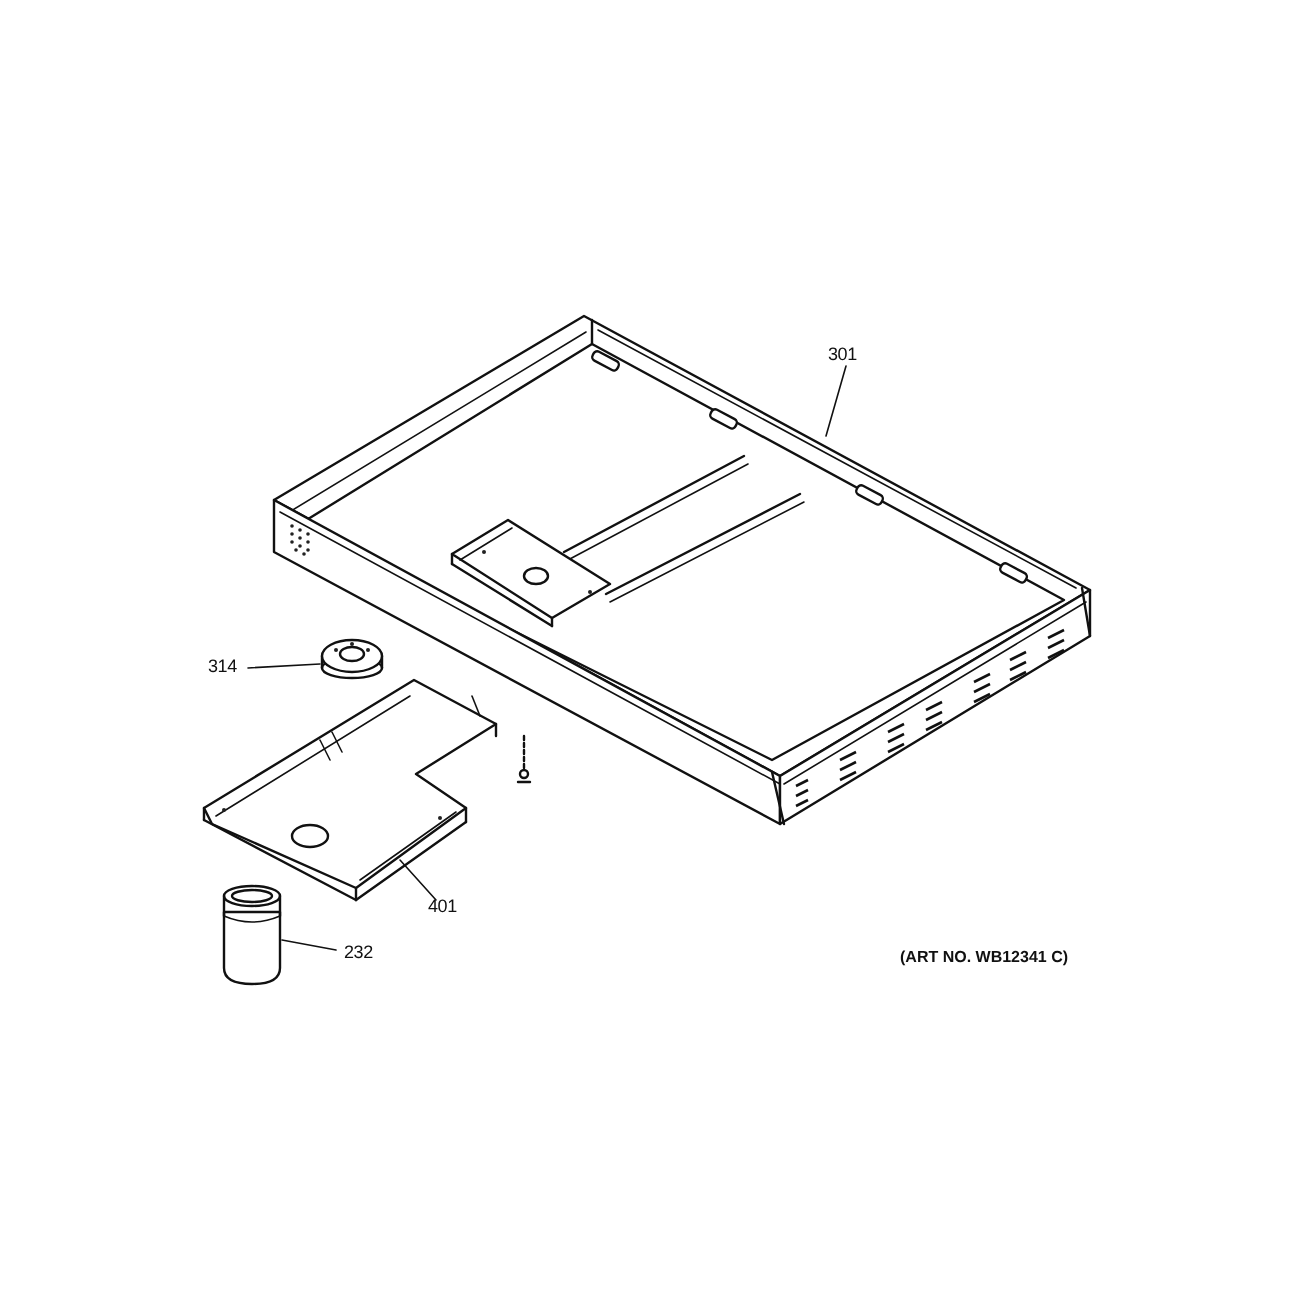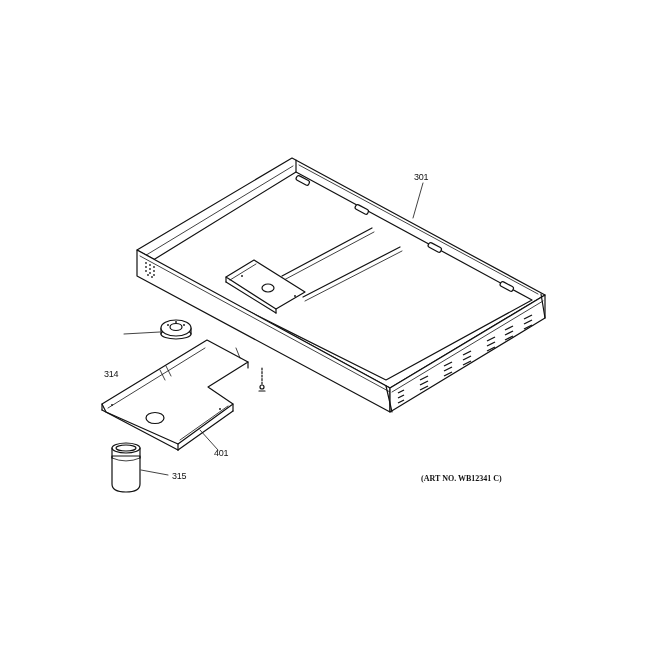--- a/index.html
+++ b/index.html
@@ -146,17 +146,17 @@
     <ellipse class="fillw" cx="126" cy="448" rx="14" ry="5"></ellipse>
     <path class="ln" d="M112,448 L112,458"></path>
     <path class="ln" d="M140,448 L140,458"></path>
     <path class="thin" d="M112,458 Q126,464 140,458"></path>
     <ellipse class="ln" cx="126" cy="448" rx="10" ry="3"></ellipse>
   </g>
   <line class="thin" x1="141" y1="470" x2="168" y2="475"></line>
 </svg>
 
 <span class="label" style="left:414px; top:172px;">301</span>
-<span class="label" style="left:104px; top:328px;margin-top:41px;">314</span>
+<span class="label" style="left:104px; top:328px;">314</span>
 <span class="label" style="left:214px; top:448px;">401</span>
-<span class="label" style="left:172px; top:471px;">315</span>
-<span class="artno" style="left:421px; top:474px;font-family:Liberation Serif, serif;">(ART NO. WB12341 C)</span>
+<span class="label" style="left:172px; top:471px;">232</span>
+<span class="artno" style="left:450px; top:474px;">(ART NO. WB12341 C)</span>
 </div>
 
 </body></html>

